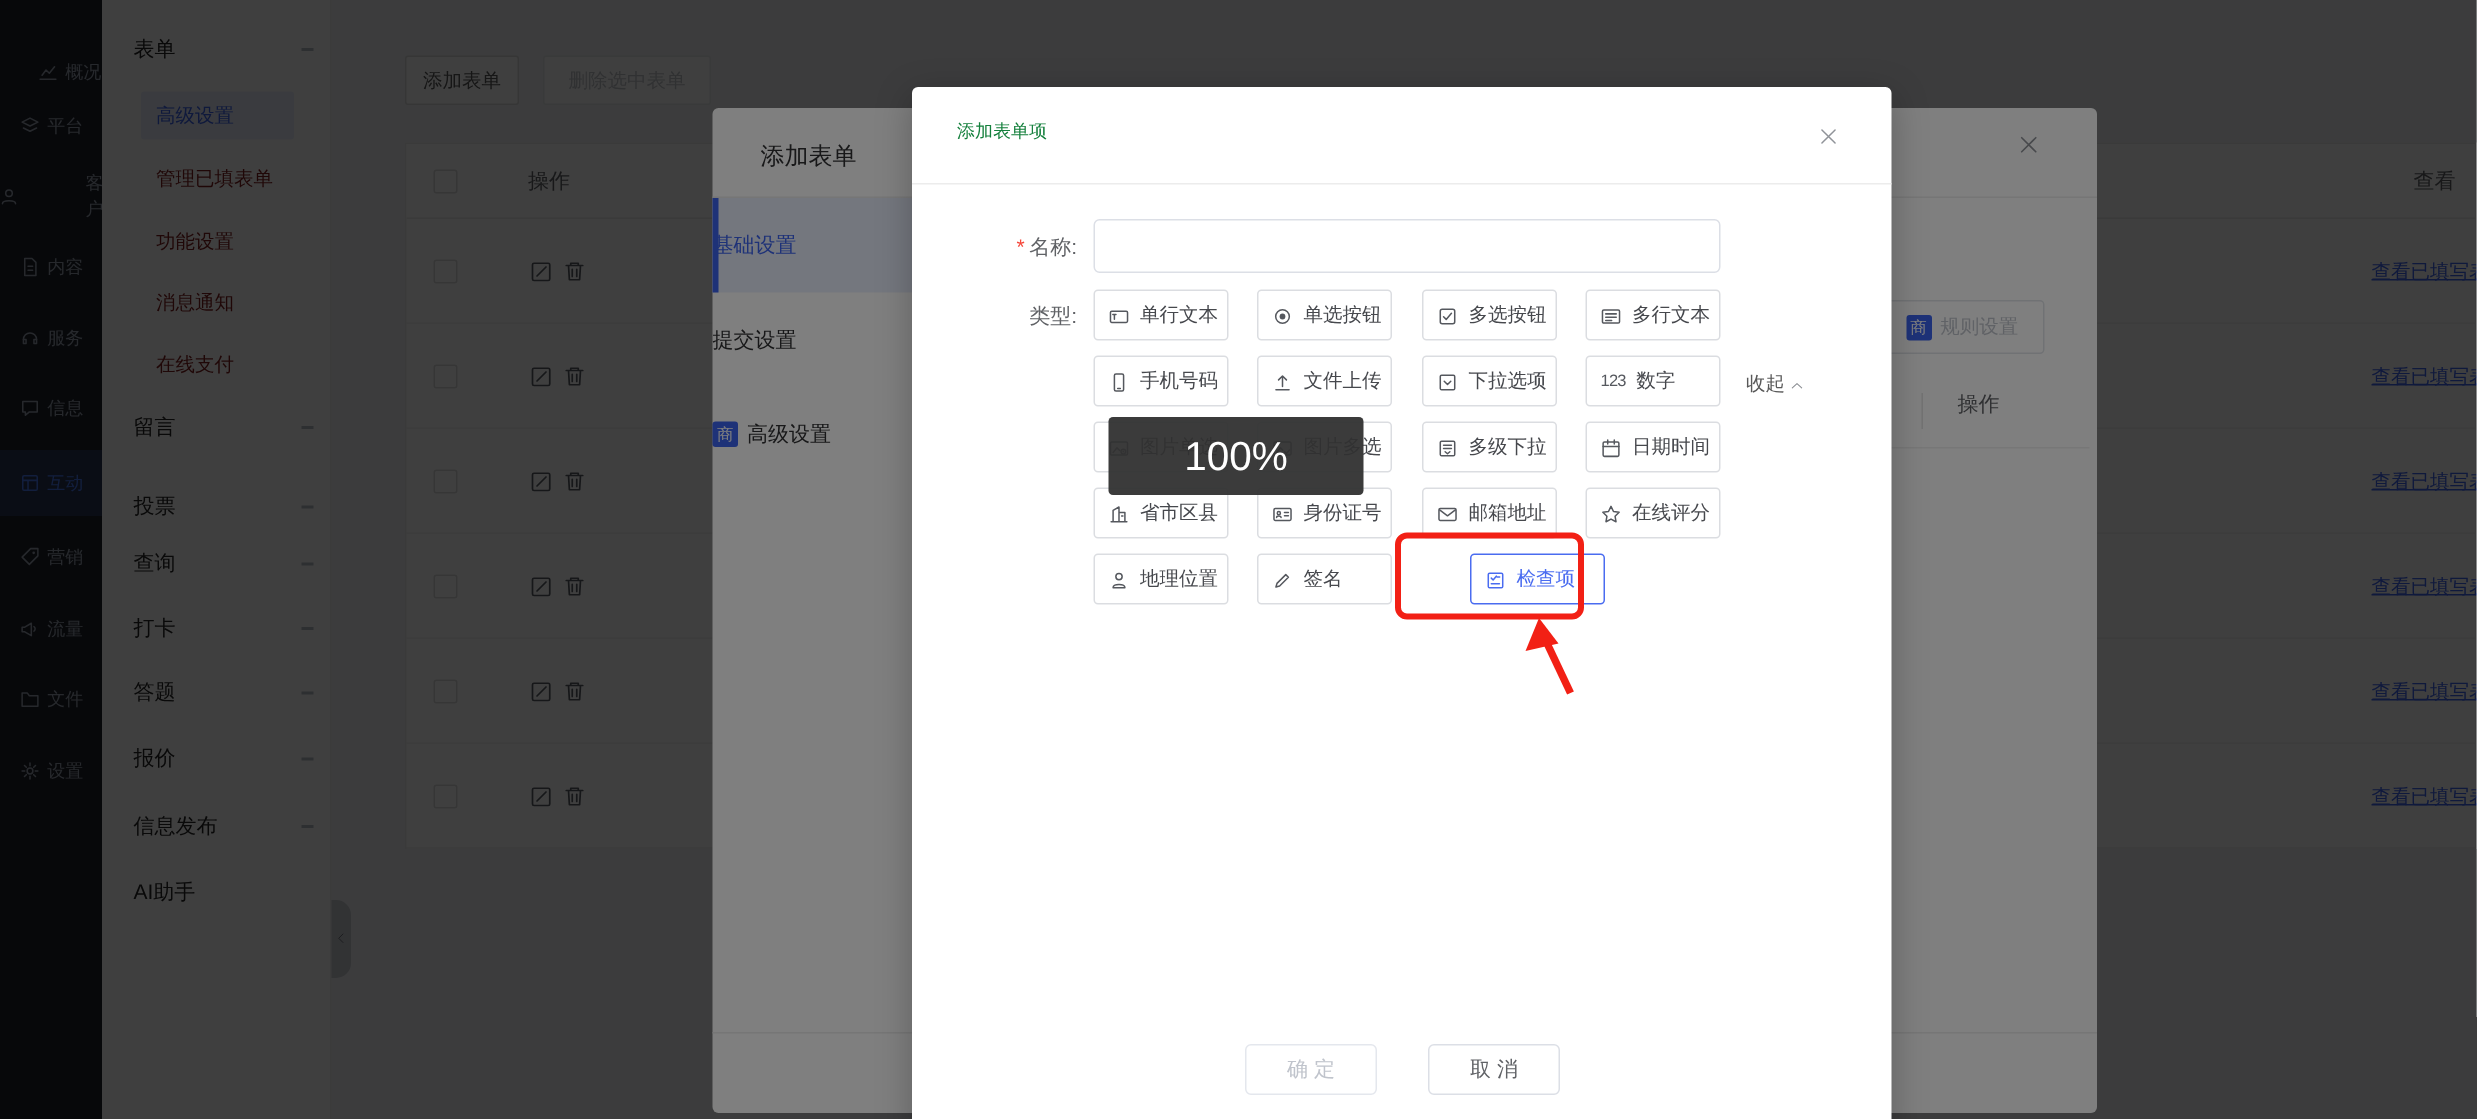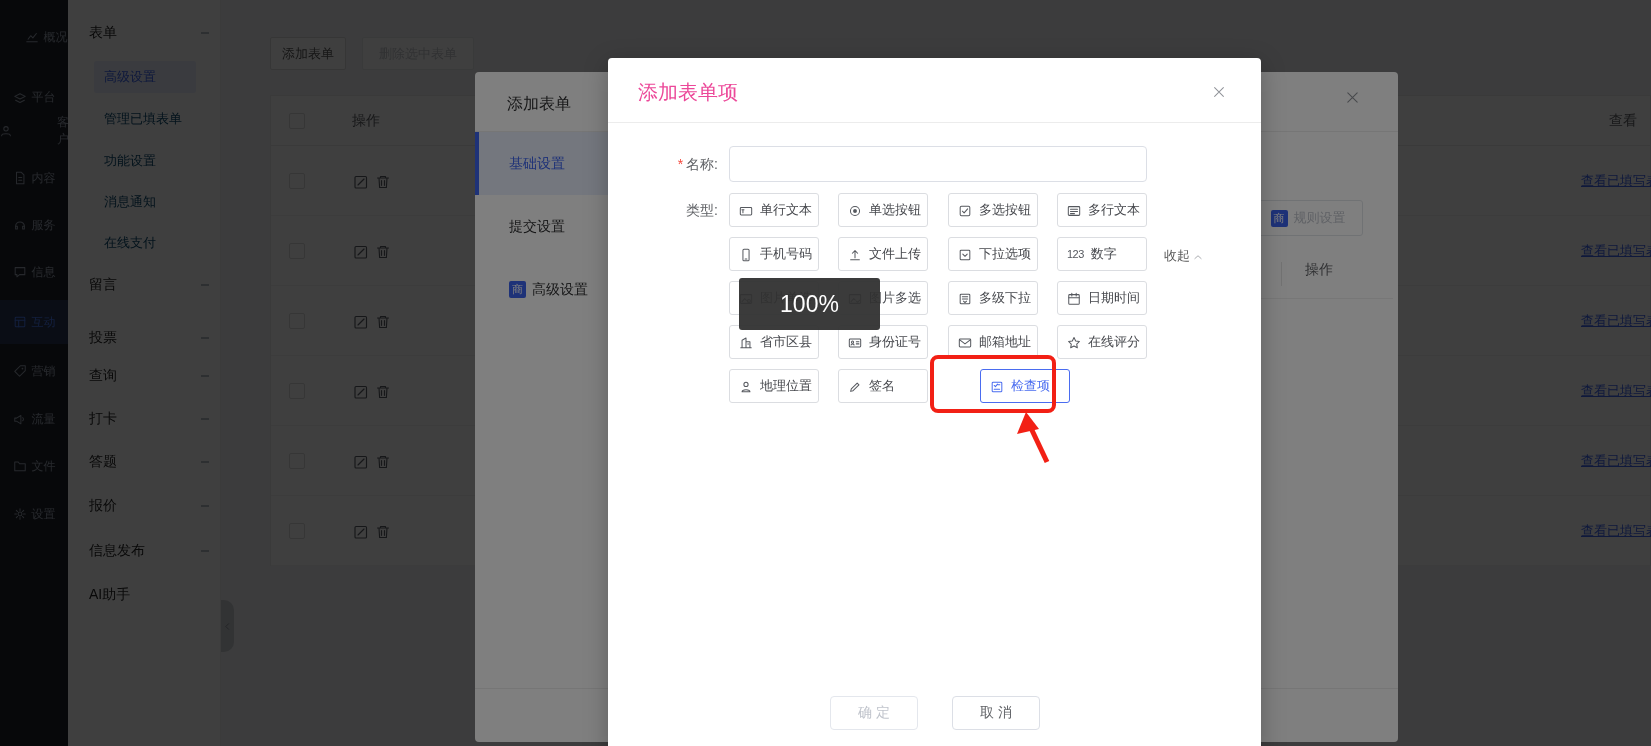--- a/index.html
+++ b/index.html
@@ -13,21 +13,21 @@
   
   .icon-sidebar{position:absolute;left:0;top:0;width:68px;height:746px;background:#1e222b;z-index:1;}
   .icon-item{position:absolute;left:0;width:68px;height:44px;display:flex;align-items:center;
     justify-content:center;gap:5px;color:#9aa3b2;font-size:12px;cursor:pointer;}
   .icon-item svg{width:14px;height:14px;flex:none;}
   .icon-item.active{background:#2a3654;color:#4a7bf7;}
 
   .sub-sidebar{position:absolute;left:68px;top:0;width:153px;height:746px;background:#fff;z-index:1;
     border-right:1px solid #ececec;}
   .sub-item{position:absolute;height:32px;display:flex;align-items:center;font-size:13px;
-    color:#0c4a6e;cursor:pointer;border-radius:2px;}
+    color:#7f1d1d;cursor:pointer;border-radius:2px;}
   .sub-item.group{left:21px;width:120px;font-size:14px;color:#262626;justify-content:space-between;}
   .sub-item.child{left:26px;width:102px;padding-left:10px;}
   .sub-item.child.active{background:#e9effc;color:#3d64f0;}
   .caret-dash{width:8px;height:2px;background:#b7bcc4;flex:none;}
 
   .collapse-handle{position:absolute;left:221px;top:600px;width:13px;height:52px;background:#c9ccd2;
     border-radius:0 10px 10px 0;z-index:1;display:flex;align-items:center;justify-content:center;
     color:#70747c;cursor:pointer;}
   .collapse-handle svg{width:9px;height:9px;}
 
@@ -63,37 +63,37 @@
   .mask-2{z-index:30;}
 
   
   .outer-modal{position:absolute;left:475px;top:72px;width:923px;height:670px;background:#fff;
     border-radius:4px;z-index:20;}
   .om-title{position:absolute;left:32px;top:22px;font-size:16px;color:#303133;}
   .om-close{position:absolute;left:870px;top:16px;width:20px;height:20px;color:#909399;cursor:pointer;}
   .om-close svg{width:15px;height:15px;}
   .om-divider{position:absolute;left:0;top:59px;width:100%;height:1px;background:#ececec;}
   .om-tab{position:absolute;left:0;width:133px;height:63px;display:flex;align-items:center;
-    padding-left:34px;font-size:14px;color:#303133;cursor:pointer;gap:6px;}
+    font-size:14px;color:#303133;cursor:pointer;gap:6px;}
   .om-tab.active{background:#e9effc;color:#3d64f0;}
   .om-tab.active::before{content:"";position:absolute;left:0;top:0;width:4px;height:100%;background:#3d64f0;}
   .badge{display:inline-flex;align-items:center;justify-content:center;width:17px;height:17px;
     background:#3d64f0;color:#fff;font-size:11px;border-radius:2px;flex:none;}
   .om-rules-btn{position:absolute;left:778px;top:128px;width:110px;height:36px;border:1px solid #e1e4e9;
     border-radius:3px;display:flex;align-items:center;justify-content:center;gap:6px;color:#c0c4cc;
     font-size:13px;background:#fff;cursor:default;}
   .om-vline{position:absolute;left:806px;top:190px;width:1px;height:24px;background:#e4e4e4;}
   .om-op{position:absolute;left:830px;top:189px;font-size:14px;color:#606266;}
   .om-hline{position:absolute;left:700px;top:226px;width:218px;height:1px;background:#efefef;}
   .om-footer-line{position:absolute;left:0;top:616px;width:100%;height:1px;background:#ececec;}
 
   
   .inner-modal{position:absolute;left:608px;top:58px;width:653px;height:700px;background:#fff;
     border-radius:4px;z-index:40;box-shadow:0 6px 24px rgba(0,0,0,.25);}
-  .im-title{position:absolute;left:30px;top:21px;font-size:20px;color:#ec4899;}
+  .im-title{position:absolute;left:30px;top:21px;font-size:12px;color:#15803d;}
   .im-close{position:absolute;left:604px;top:24px;width:18px;height:18px;color:#909399;cursor:pointer;}
   .im-close svg{width:14px;height:14px;}
   .im-divider{position:absolute;left:0;top:64px;width:100%;height:1px;background:#ececec;}
   .im-label{position:absolute;width:90px;text-align:right;font-size:14px;color:#606266;}
   .req{color:#f5483c;margin-right:3px;}
   #im-name-label{left:20px;top:88px;line-height:36px;}
   #im-type-label{left:20px;top:135px;line-height:34px;}
   .im-input{position:absolute;left:121px;top:88px;width:418px;height:36px;border:1px solid #dcdfe6;
     border-radius:4px;background:#fff;font-size:14px;color:#303133;padding:0 12px;outline:none;
     font-family:inherit;}
@@ -110,37 +110,37 @@
   .red-box{position:absolute;left:322px;top:297px;width:126px;height:58px;border:4px solid #f22015;
     border-radius:8px;pointer-events:none;z-index:5;}
   .red-arrow{position:absolute;left:402px;top:352px;width:50px;height:58px;pointer-events:none;z-index:5;}
   .im-btn{position:absolute;top:638px;width:88px;height:34px;border-radius:4px;background:#fff;
     font-size:14px;display:flex;align-items:center;justify-content:center;cursor:pointer;
     font-family:Liberation Sans, sans-serif;}
   #im-confirm{left:222px;border:1px solid #e4e7ed;color:#c0c4cc;cursor:default;}
   #im-cancel{left:344px;border:1px solid #dcdfe6;color:#606266;}
 
   
-  .zoom-toast{position:absolute;left:739px;top:278px;width:141px;height:52px;z-index:60;
-    background:rgba(48,48,48,.95);border-radius:3px;color:#fff;font-size:23px;
+  .zoom-toast{position:absolute;left:739px;top:278px;width:170px;height:52px;z-index:60;
+    background:rgba(48,48,48,.95);border-radius:3px;color:#fff;font-size:27px;
     display:flex;align-items:center;justify-content:center;}
 </style>
 </head>
 <body>
 
 <div class="viewport">
 
   <div class="icon-sidebar" id="icon-sidebar">
-      <div class="icon-item" style="top: 15px; padding-left: 24px;">
+      <div class="icon-item" style="top: 26px; padding-left: 24px;">
         <span><svg class="ic" viewBox="0 0 16 16">
             <path d="M2 13.5h12M3.5 10.5l3-4 2.5 2.5 4-5"></path>
           </svg></span>
         <span>概况</span>
       </div>
-      <div class="icon-item" style="top: 62px; align-items: flex-end;">
+      <div class="icon-item" style="top: 62px;">
         <span><svg class="ic" viewBox="0 0 16 16">
             <path d="M8 2l6 3-6 3-6-3z"></path>
             <path d="M3 9.5l5 2.5 5-2.5"></path>
           </svg></span>
         <span>平台</span>
       </div>
       <div class="icon-item" style="top: 109px; gap: 44px;">
         <span><svg class="ic" viewBox="0 0 16 16">
             <circle cx="8" cy="5.5" r="2.5"></circle>
             <path d="M3 13.5c0-3 10-3 10 0"></path>

